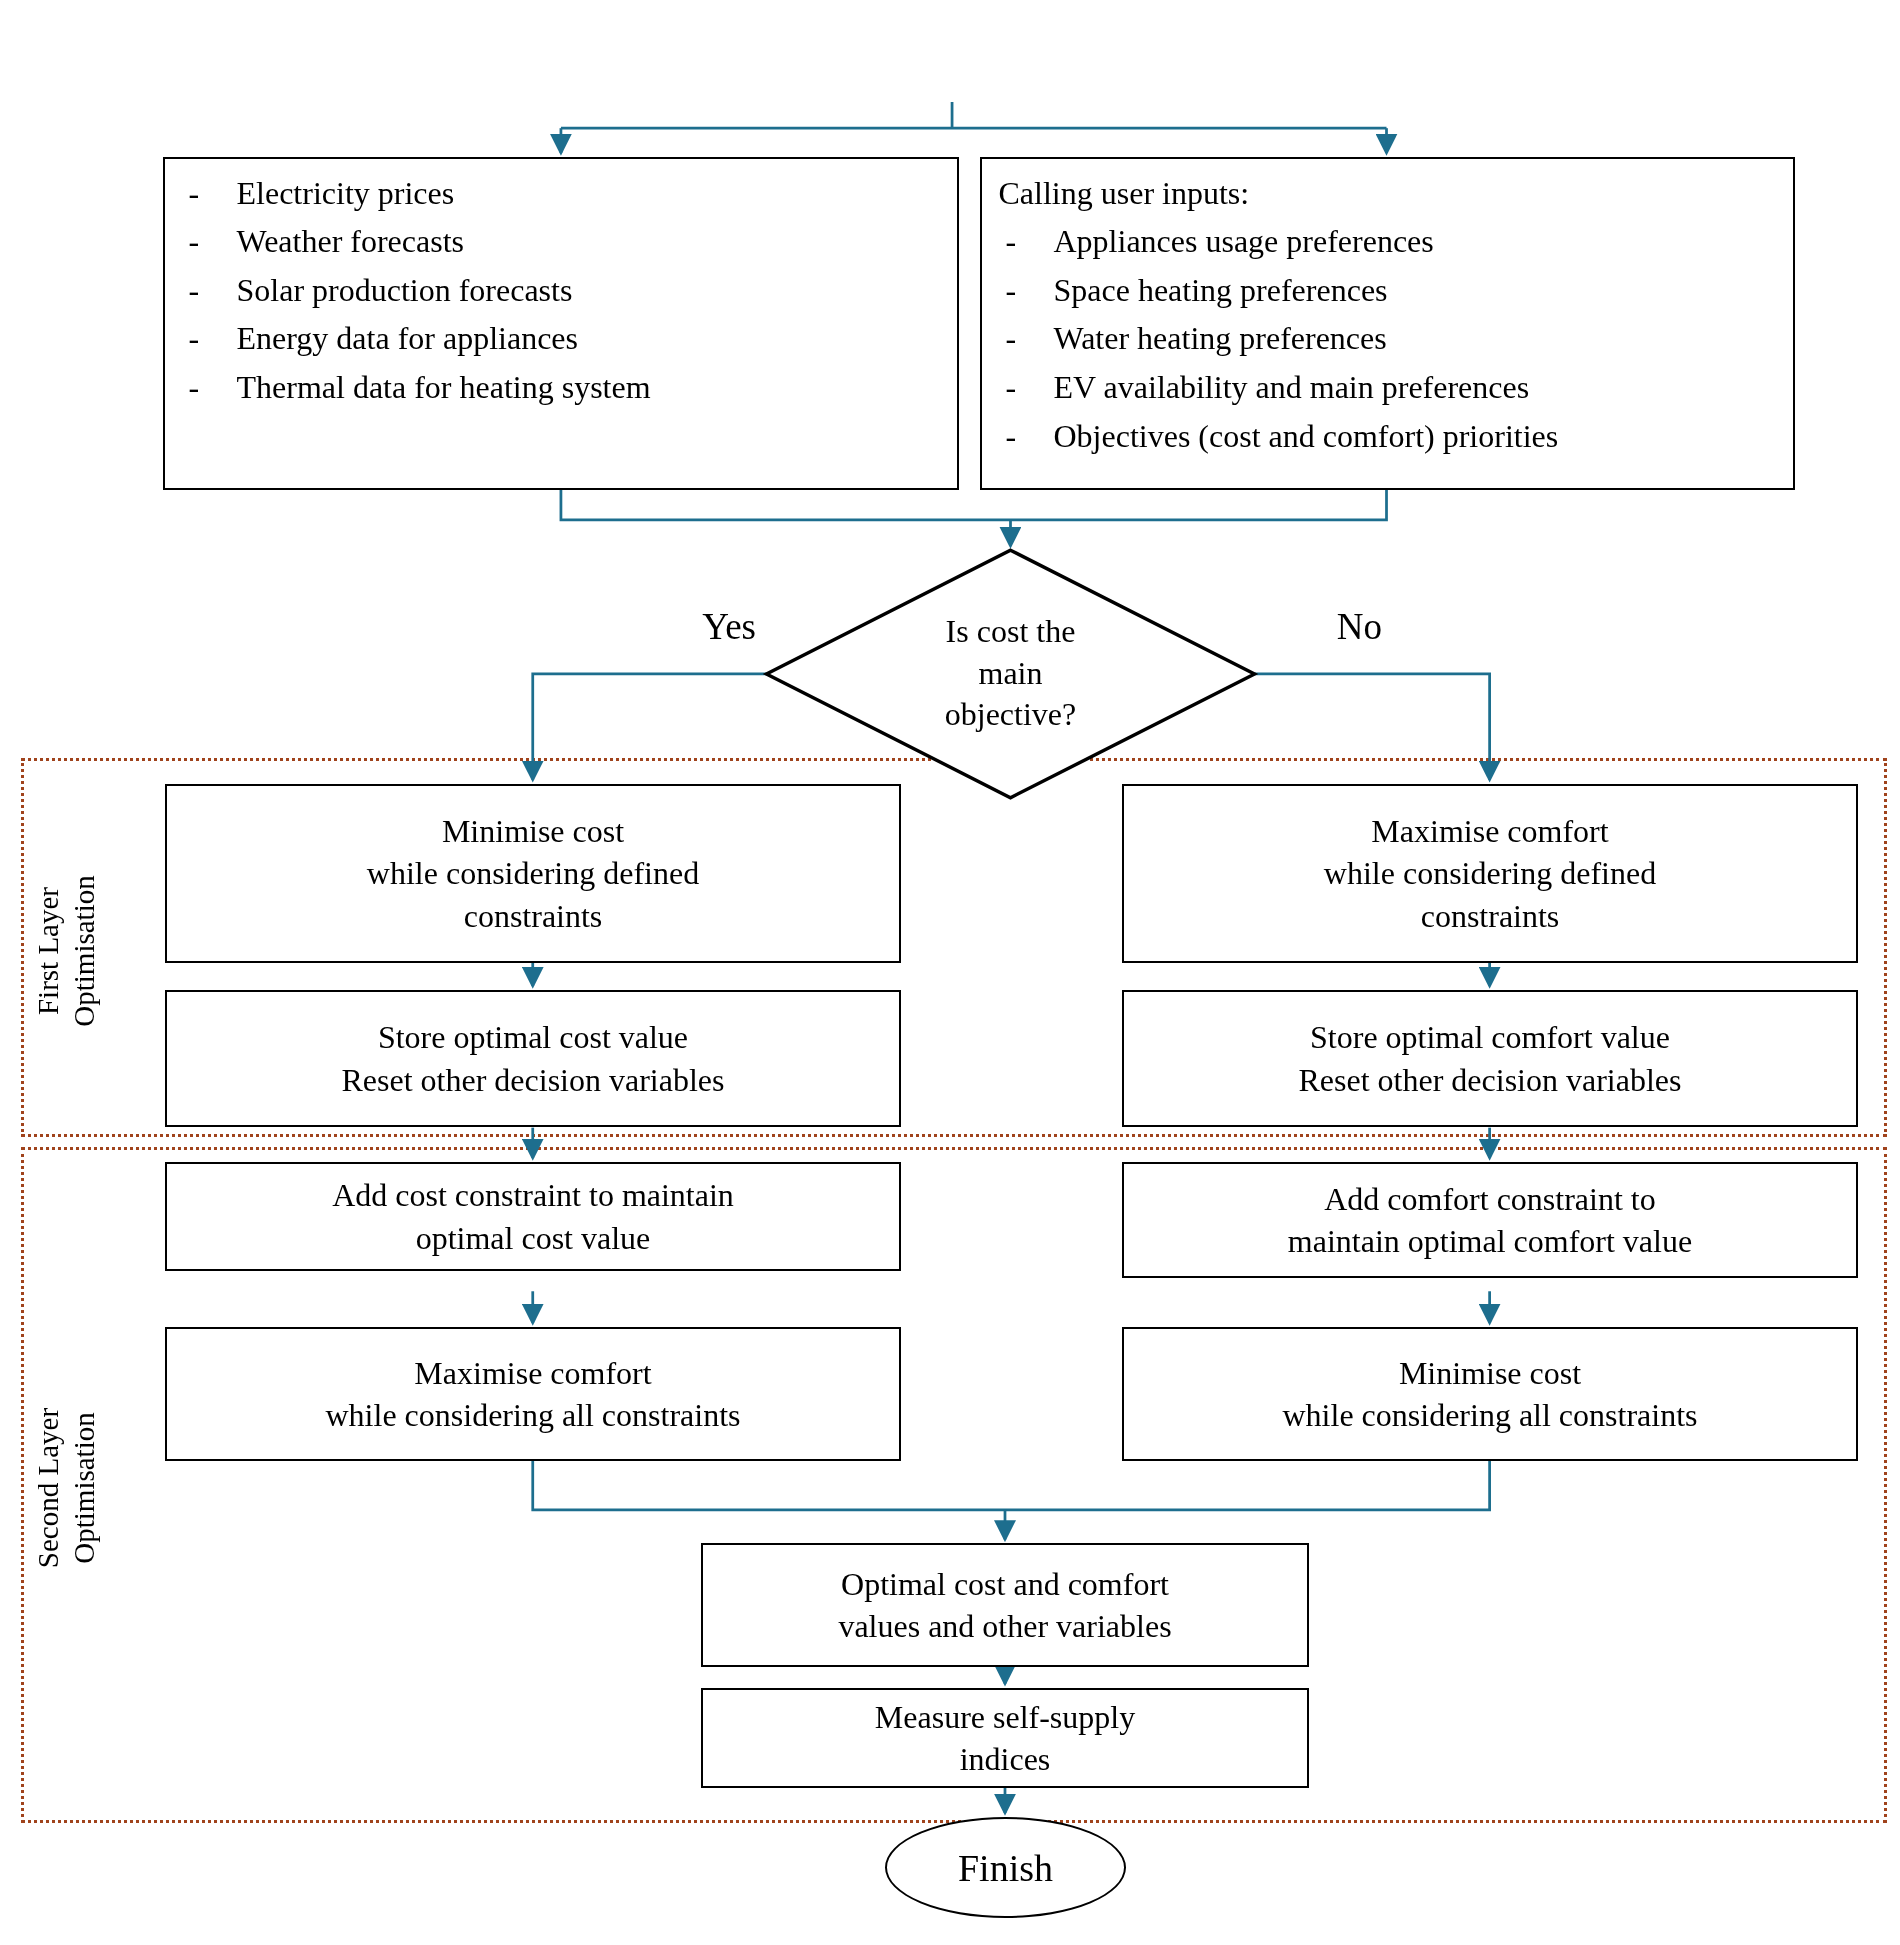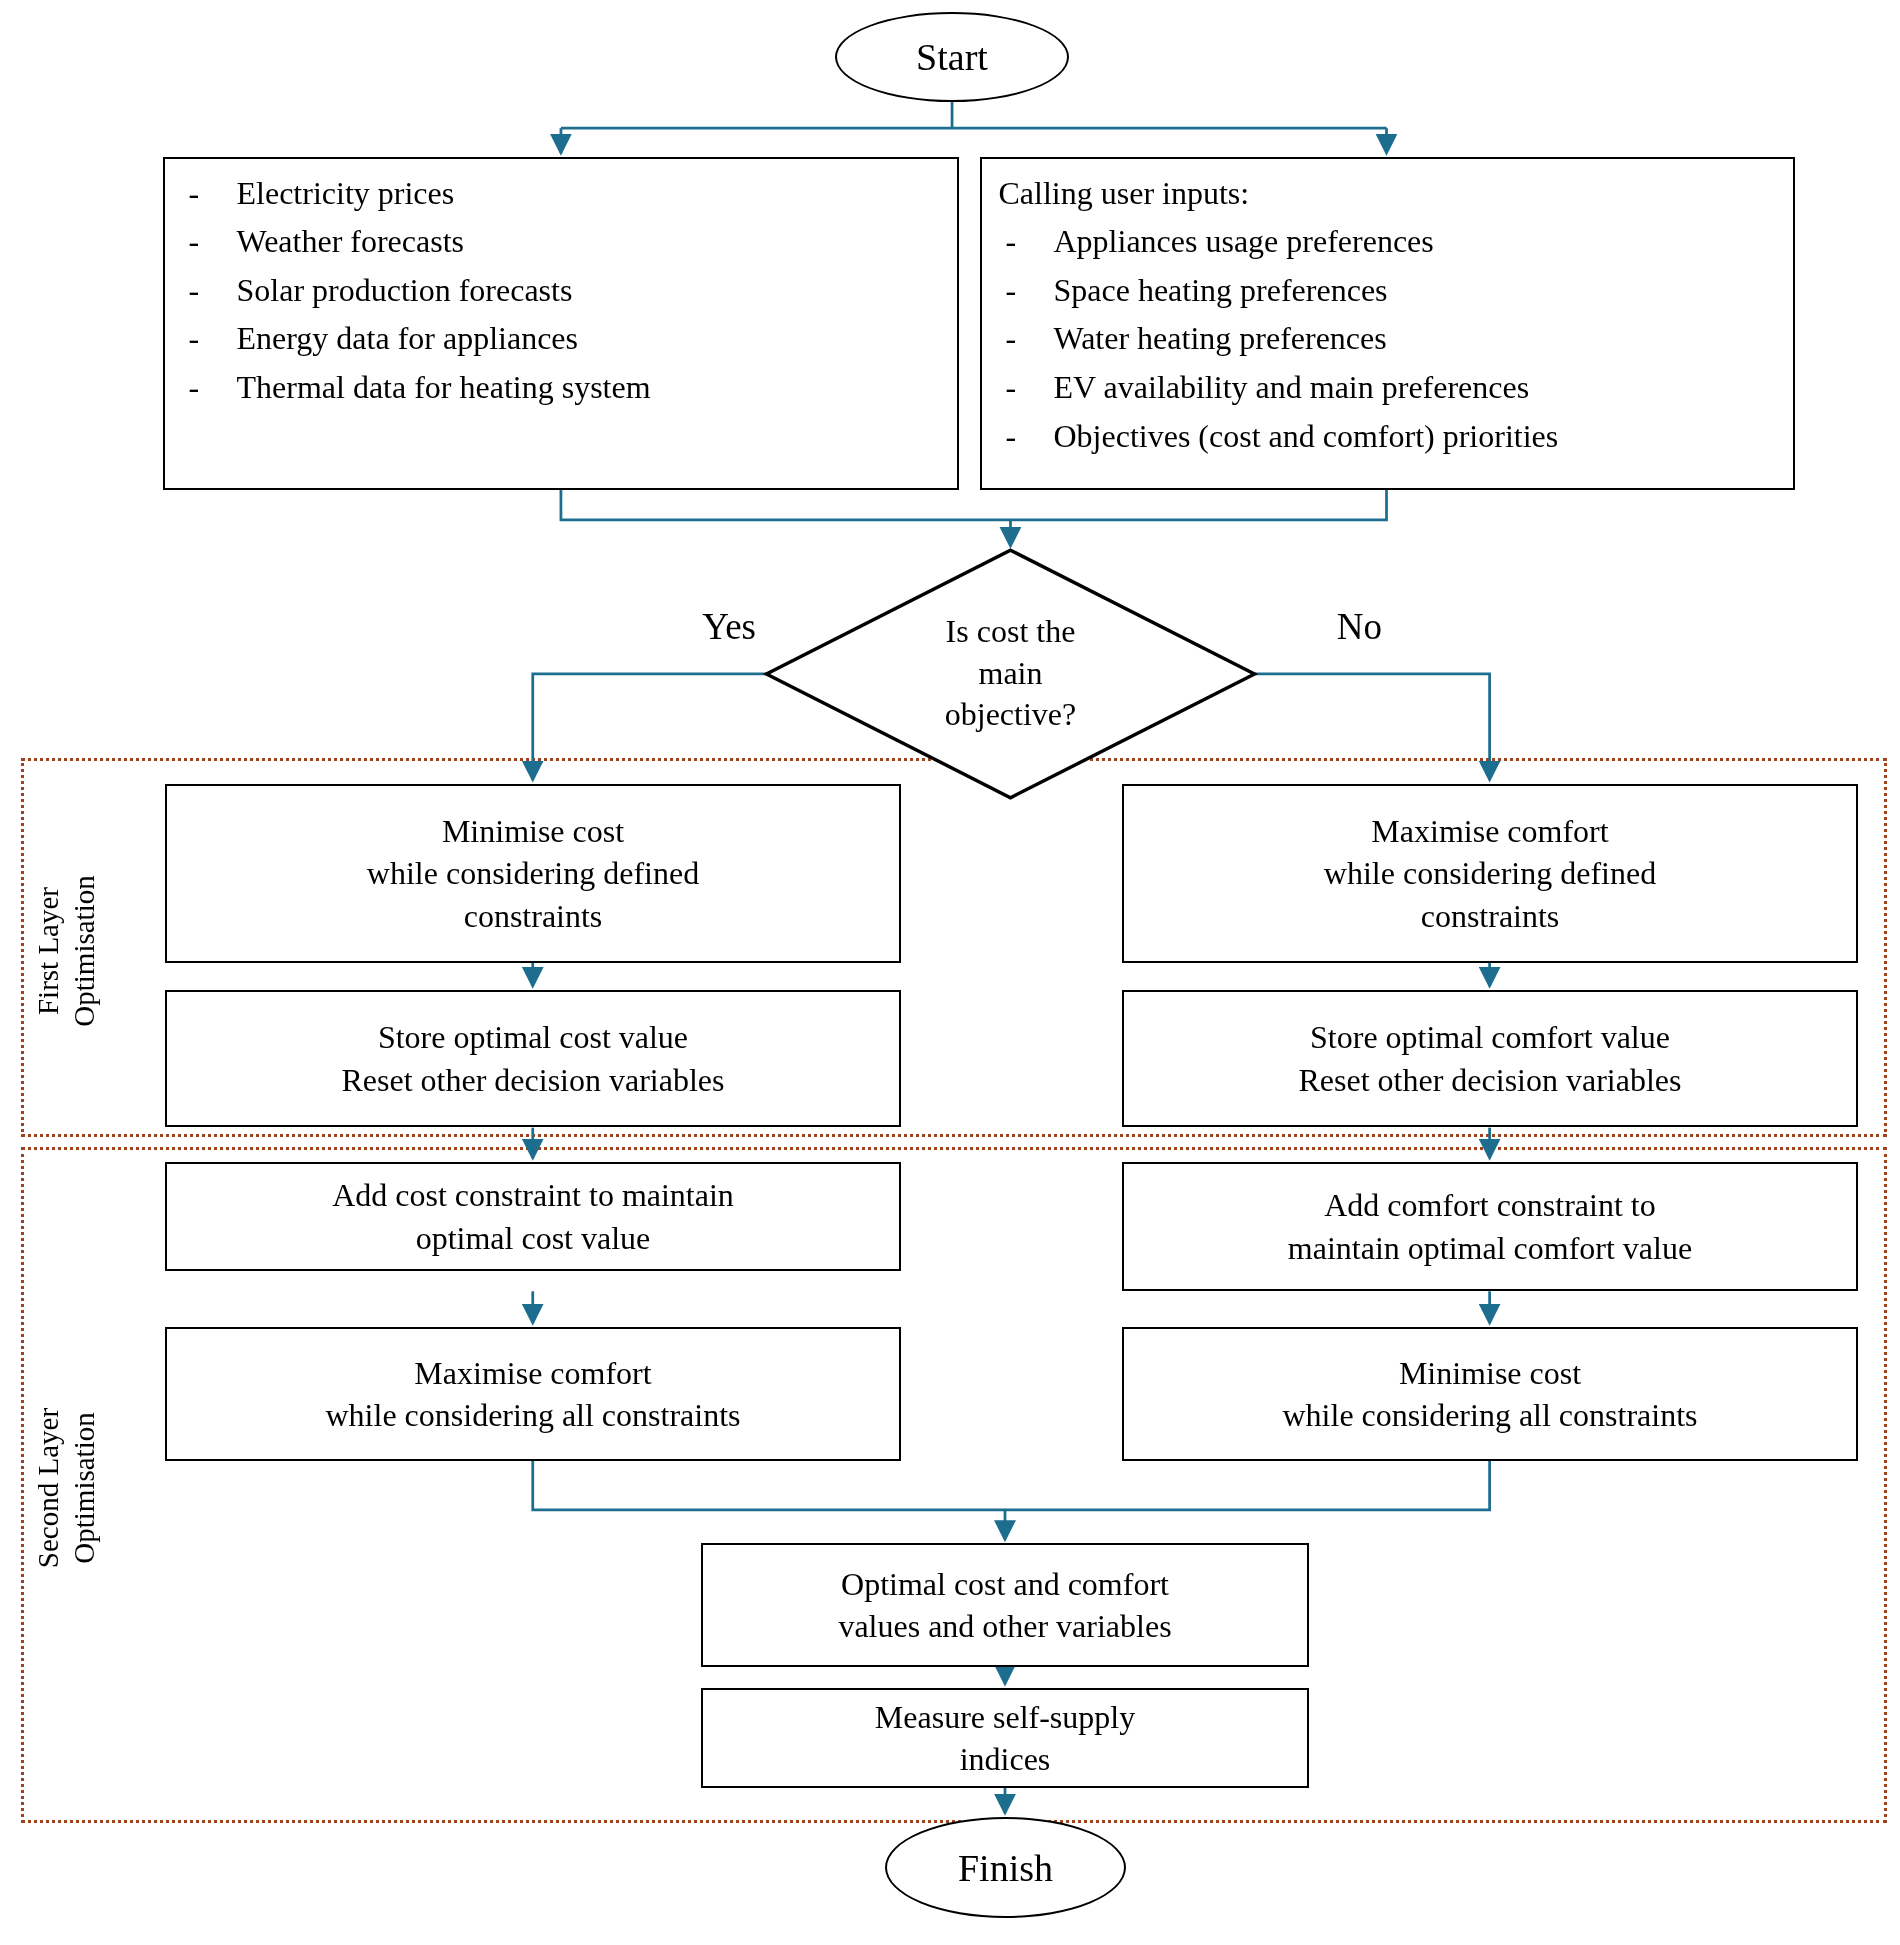--- a/index.html
+++ b/index.html
@@ -64,23 +64,20 @@
       <path d="M775 1878 V1924" marker-end="url(#arrow)"></path>
       <path d="M2167 1878 V1924" marker-end="url(#arrow)"></path>
       <path d="M775 2125 V2196 H1462 M2167 2125 V2196 H1462"></path>
       <path d="M1462 2196 V2239" marker-end="url(#arrow)"></path>
       <path d="M1462 2425 V2449" marker-end="url(#arrow)"></path>
       <path d="M1462 2600 V2637" marker-end="url(#arrow)"></path>
     </g>
     <polygon points="1470,800 1825,980 1470,1160 1115,980" fill="#ffffff" stroke="#000000" stroke-width="5"></polygon>
   </svg>
 
-  <div class="terminal" style="left:835px; top:11.7px; width:234px; height:90px;">
-    <span>Start</span>
-  </div>
 
   <div class="box input-box" style="left:163px; top:157px; width:796px; height:333px;">
     <div class="list-row">
       <span class="list-dash">-</span>
       <span class="list-text">Electricity prices</span>
     </div>
     <div class="list-row">
       <span class="list-dash">-</span>
       <span class="list-text">Weather forecasts</span>
     </div>
@@ -138,21 +135,21 @@
 while considering defined
 constraints</div>
   <div class="box center-text" style="left:1122px; top:990px; width:736px; height:137px;">Store optimal comfort value
 Reset other decision variables</div>
 
   <div class="box center-text" style="left:165px; top:1162px; width:736px; height:109px;">Add cost constraint to maintain
 optimal cost value</div>
   <div class="box center-text" style="left:165px; top:1327px; width:736px; height:134px;">Maximise comfort
 while considering all constraints</div>
 
-  <div class="box center-text" style="left:1122px; top:1162px; width:736px; height:129px;">Add comfort constraint to
+  <div class="box center-text" style="left:1122px; top:1162px; width:736px; height:116px;">Add comfort constraint to
 maintain optimal comfort value</div>
   <div class="box center-text" style="left:1122px; top:1327px; width:736px; height:134px;">Minimise cost
 while considering all constraints</div>
 
   <div class="box center-text" style="left:701px; top:1688px; width:608px; height:100px;">Measure self-supply
 indices</div>
   <div class="box center-text" style="left:701px; top:1543px; width:608px; height:124px;">Optimal cost and comfort
 values and other variables</div>
 
   <div class="terminal" style="left:885px; top:1817px; width:241px; height:101px;">

